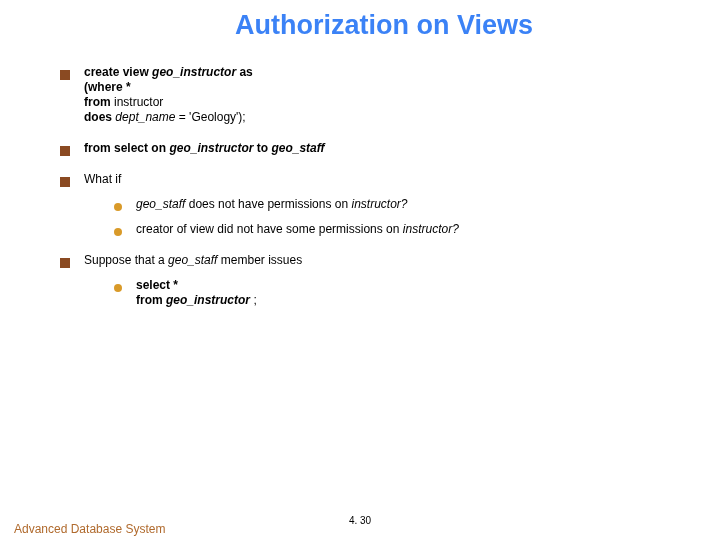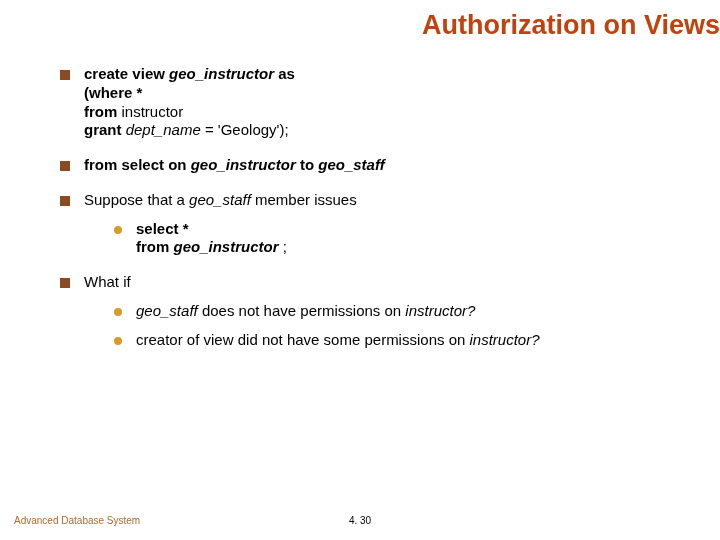--- a/index.html
+++ b/index.html
@@ -12,31 +12,31 @@
     color: #000;
     position: relative;
   }
   .slide {
     width: 720px;
     height: 540px;
     position: relative;
     box-sizing: border-box;
   }
   .title {
-    text-align: right;
+    text-align: center;
     font-weight: bold;
     font-size: 27px;
-    color: #c2410c;
+    color: #3b82f6;
     padding-top: 10px;
     padding-bottom: 8px;
     margin-left: 48px;
   }
   .content {
     padding-left: 60px;
-    font-size: 15px;
+    font-size: 12px;
     line-height: 1.25;
   }
   .b1 {
     display: flex;
     margin-top: 16px;
   }
   .sq {
     width: 10px;
     height: 10px;
     background: #8a4a22;
@@ -62,22 +62,22 @@
     margin-right: 14px;
   }
   .b2-body {
     flex: 1;
   }
   .bold { font-weight: bold; }
   .ital { font-style: italic; }
   .footer-left {
     position: absolute;
     left: 14px;
-    bottom: 14px;
-    font-size: 10px;
+    bottom: 4px;
+    font-size: 12px;
     color: #b06a2d;
   }
   .footer-center {
     position: absolute;
     left: 0;
     right: 0;
     bottom: 14px;
     text-align: center;
     font-size: 10px;
     color: #000;
@@ -100,61 +100,38 @@
         <span class="bold ital">geo_instructor</span>
         <span> </span>
         <span class="bold">as</span>
         <br>
         <span class="bold">(where *</span>
         <br>
         <span class="bold">from</span>
         <span> </span>
         <span>instructor</span>
         <br>
-        <span class="bold">grant</span>
+        <span class="bold">does</span>
         <span> </span>
         <span class="ital">dept_name</span>
         <span> </span>
         <span>= 'Geology');</span>
       </div>
     </div>
 
     <div class="b1">
       <div class="sq"></div>
       <div class="b1-body">
         <span class="bold">from select on</span>
         <span> </span>
         <span class="bold ital">geo_instructor</span>
         <span> </span>
         <span class="bold">to</span>
         <span>  </span>
         <span class="bold ital">geo_staff</span>
-      </div>
-    </div>
-
-    <div class="b1">
-      <div class="sq"></div>
-      <div class="b1-body">
-        <span>Suppose that a</span>
-        <span>  </span>
-        <span class="ital">geo_staff</span>
-        <span> </span>
-        <span>member issues</span>
-
-        <div class="b2">
-          <div class="dot"></div>
-          <div class="b2-body">
-            <span class="bold">select *</span>
-            <br>
-            <span class="bold">from</span>
-            <span> </span>
-            <span class="bold ital">geo_instructor</span>
-            <span>;</span>
-          </div>
-        </div>
       </div>
     </div>
 
     <div class="b1">
       <div class="sq"></div>
       <div class="b1-body">
         <span>What if</span>
 
         <div class="b2">
           <div class="dot"></div>
@@ -171,18 +148,41 @@
           <div class="dot"></div>
           <div class="b2-body">
             <span>creator of view did not have some permissions on</span>
             <span> </span>
             <span class="ital">instructor?</span>
           </div>
         </div>
       </div>
     </div>
 
+    <div class="b1">
+      <div class="sq"></div>
+      <div class="b1-body">
+        <span>Suppose that a</span>
+        <span>  </span>
+        <span class="ital">geo_staff</span>
+        <span> </span>
+        <span>member issues</span>
+
+        <div class="b2">
+          <div class="dot"></div>
+          <div class="b2-body">
+            <span class="bold">select *</span>
+            <br>
+            <span class="bold">from</span>
+            <span> </span>
+            <span class="bold ital">geo_instructor</span>
+            <span>;</span>
+          </div>
+        </div>
+      </div>
+    </div>
+
   </div>
 
   <div class="footer-left">Advanced Database System</div>
   <div class="footer-center">4. 30</div>
 
 </div>
 
 </body></html>

